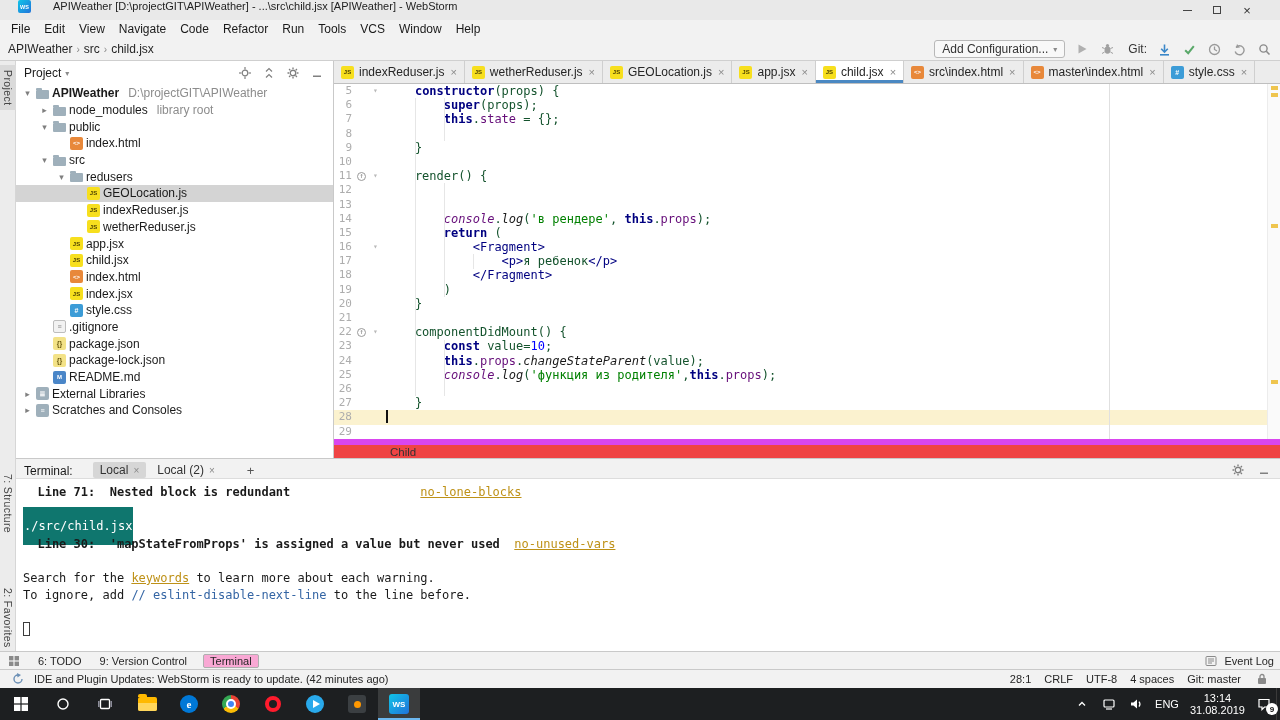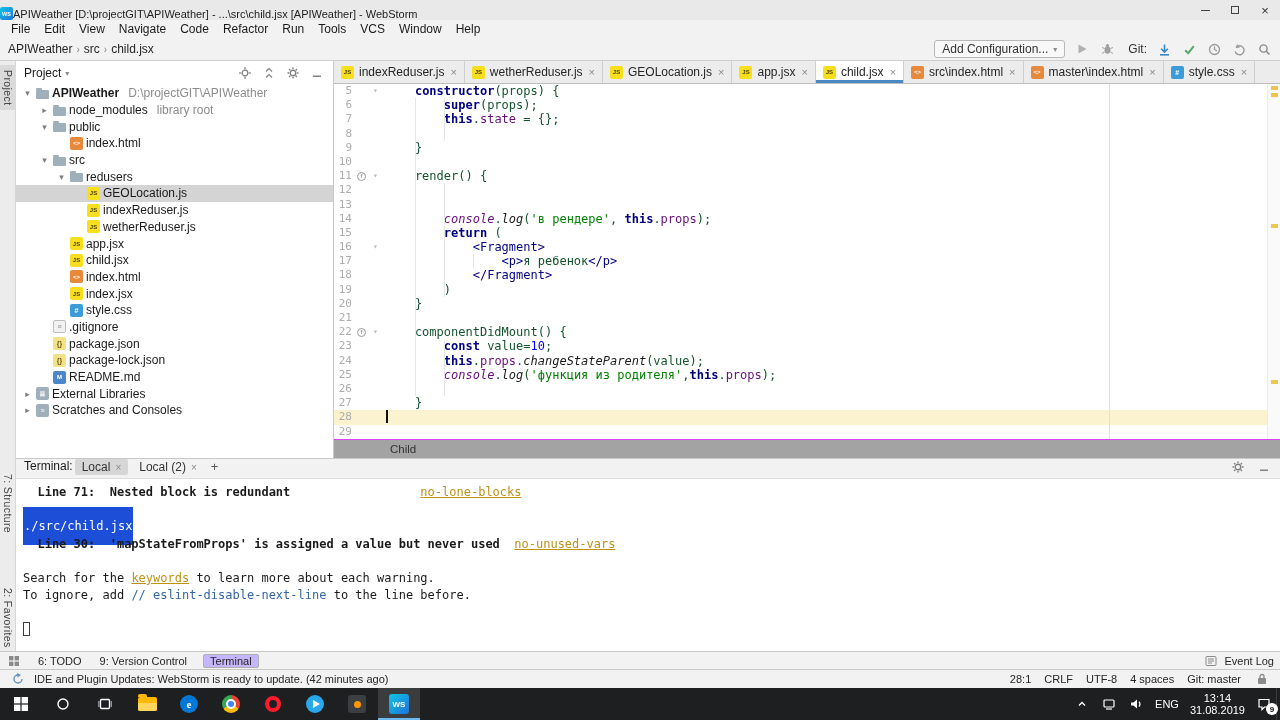--- a/index.html
+++ b/index.html
@@ -1,19 +1,19 @@
 <!DOCTYPE html>
 <html><head>
 <meta charset="utf-8">
 <style>
   *{margin:0;padding:0;box-sizing:border-box}
   html,body{width:1280px;height:720px;overflow:hidden;background:#000;font-family:"Liberation Sans","DejaVu Sans",sans-serif;font-size:12px;color:#1a1a1a}
   .app{position:absolute;left:0;top:0;right:0;bottom:32px;background:#F1F1F1;display:flex;flex-direction:column}
   
-  .titlebar{height:20px;background:#E9E9E9;display:flex;align-items:flex-end;padding:0 0;gap:0;flex:none}
+  .titlebar{height:20px;background:#E9E9E9;display:flex;align-items:flex-start;padding:0 18px;gap:22px;flex:none}
   .ws-mini{width:13px;height:13px;border-radius:2px;background:linear-gradient(135deg,#10C5E8,#2172D9);color:#fff;font:bold 5.5px "Liberation Sans",sans-serif;display:inline-flex;align-items:center;justify-content:center;flex:none}
   .title-text{font-size:11px;color:#222;white-space:nowrap}
   .win-controls{margin-left:auto;display:flex;align-items:center}
   .wbtn{width:30px;height:20px;display:flex;align-items:center;justify-content:center;color:#333}
   .min-glyph{width:9px;height:1px;background:#444;display:inline-block}
   .rest-glyph{width:8px;height:8px;border:1px solid #444;display:inline-block}
   .wbtn.close{font-size:13px}
   
   .menubar{height:18px;background:#F2F2F2;display:flex;align-items:center;padding-left:4px;flex:none}
   .menu-item{padding:1px 7px;color:#1a1a1a}
@@ -74,41 +74,41 @@
   .tok-s{color:#008000;font-weight:normal}
   .tok-n{color:#0000FF}
   .tok-t{color:#000080}
   .tok-ci{color:#660E7A;font-style:italic}
   .tok-mi{font-style:italic}
   .caret{display:inline-block;width:2px;height:13px;background:#111;vertical-align:-2px}
   .guide{position:absolute;width:1px;background:#E6E6E6}
   .margin-line{position:absolute;top:0;bottom:0;width:1px;background:#E0E0E0}
   .estripe{position:absolute;top:0;right:0;bottom:0;width:13px;background:#FAFAFA;border-left:1px solid #ECECEC}
   .emark{position:absolute;left:3px;width:7px;height:4px;background:#EFC54E}
-  .crumbbar{height:19px;border-top:1px solid #d946ef;background:#a3a3a3;display:flex;align-items:center;padding-left:56px;color:#333;font-size:11.5px;flex:none}
+  .crumbbar{height:19px;border-top:6px solid #d946ef;background:#ef4444;display:flex;align-items:center;padding-left:56px;color:#333;font-size:11.5px;flex:none}
   
   .terminal{height:193px;border-top:1px solid #C9C9C9;background:#fff;display:flex;flex-direction:column;flex:none}
-  .term-header{height:20px;background:#F2F2F2;border-bottom:1px solid #DDD;display:flex;align-items:flex-start;padding:0 8px;gap:2px;flex:none}
+  .term-header{height:20px;background:#F2F2F2;border-bottom:1px solid #DDD;display:flex;align-items:flex-end;padding:0 8px;gap:20px;flex:none}
   .term-title{color:#1a1a1a}
   .term-tab{display:flex;align-items:center;gap:5px;padding:1px 7px;color:#333}
   .term-tab.active{background:#D6D6D6;border-radius:2px}
   .term-x{color:#8a8a8a;font-size:10px}
   .term-plus{color:#555;padding:0 5px;font-size:13px}
   .term-right{margin-left:auto;display:flex;align-items:center;gap:10px}
   .term-body{flex:1;padding:5px 0 0 7px;font:12px/17.2px "DejaVu Sans Mono",monospace;overflow:hidden}
   .tline{height:17.2px;white-space:pre}
   .ts-b{font-weight:bold}
   .ts-link{color:#BE9117;text-decoration:underline}
-  .ts-inv{background:#1d4ed8;color:#fff;padding:12px 1px}
+  .ts-inv{background:#0f766e;color:#fff;padding:12px 1px}
   .ts-code{color:#3465A4}
   .tcursor{display:inline-block;width:7px;height:14px;border:1px solid #3C3C3C;vertical-align:-2px}
   
   .bottombar{height:18px;background:#F2F2F2;border-top:1px solid #C9C9C9;display:flex;align-items:center;padding:0 6px;gap:14px;font-size:11px;color:#262626;flex:none}
   .bb-item{padding:0 2px}
-  .bb-item.active{background:#c4b5fd;border:1px solid #AFAFAF;border-radius:2px;padding:0 6px}
+  .bb-item.active{background:#f9a8d4;border:1px solid #AFAFAF;border-radius:2px;padding:0 6px}
   .evlog{margin-left:auto;display:flex;align-items:center;gap:5px}
   
   .statusbar{height:19px;background:#F2F2F2;border-top:1px solid #C9C9C9;display:flex;align-items:center;padding:0 10px;gap:8px;font-size:11px;color:#262626;flex:none}
   .sb-right{margin-left:auto;display:flex;align-items:center;gap:13px}
   
   .taskbar{position:absolute;left:0;right:0;bottom:0;height:32px;background:#1D1F21;display:flex;align-items:stretch;color:#fff}
   .tb-btn{width:42px;display:flex;align-items:center;justify-content:center}
   .tb-btn.active{background:rgba(255,255,255,.13);box-shadow:inset 0 -2px 0 #6CB8F0}
   .tray{margin-left:auto;display:flex;align-items:center;gap:11px;padding-right:4px}
   .tray-lang{font-size:11px}

